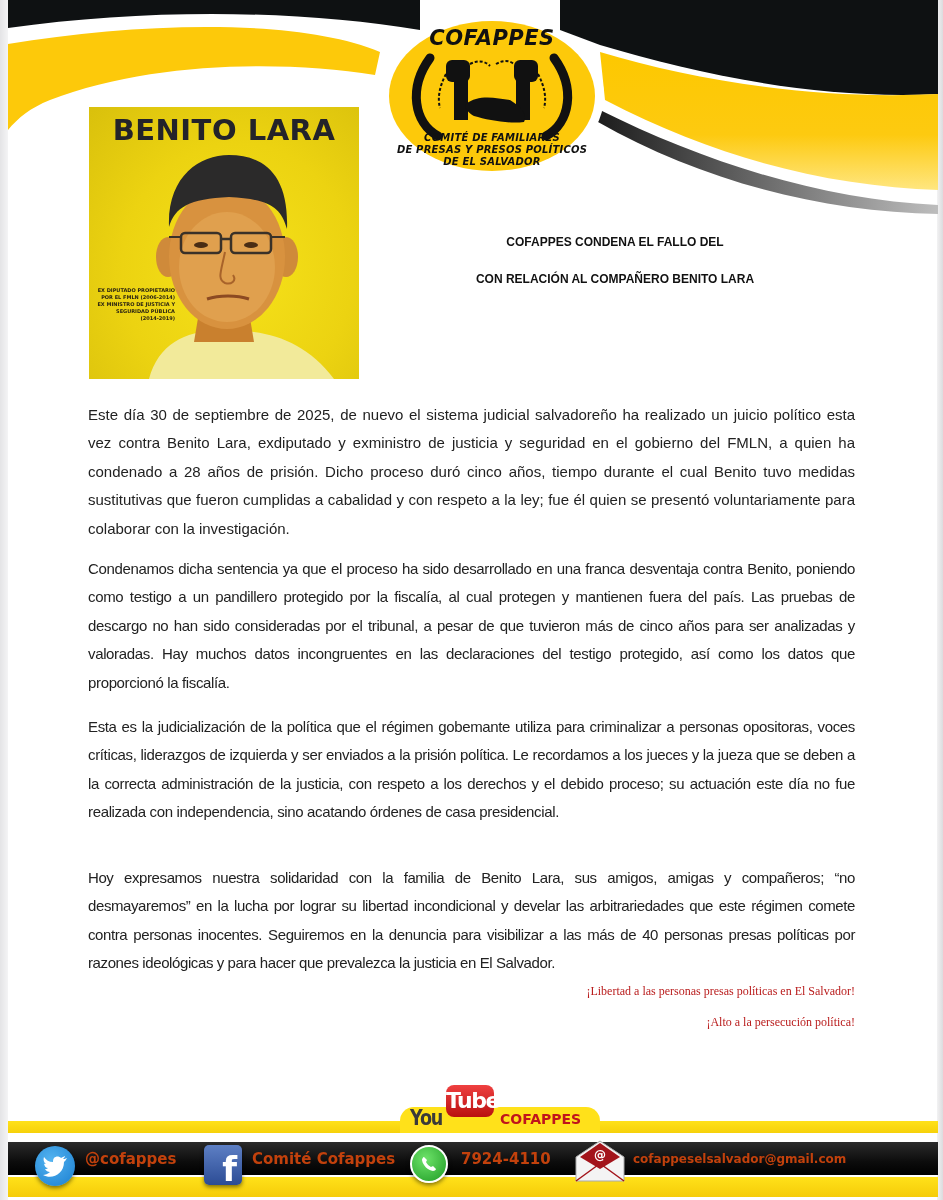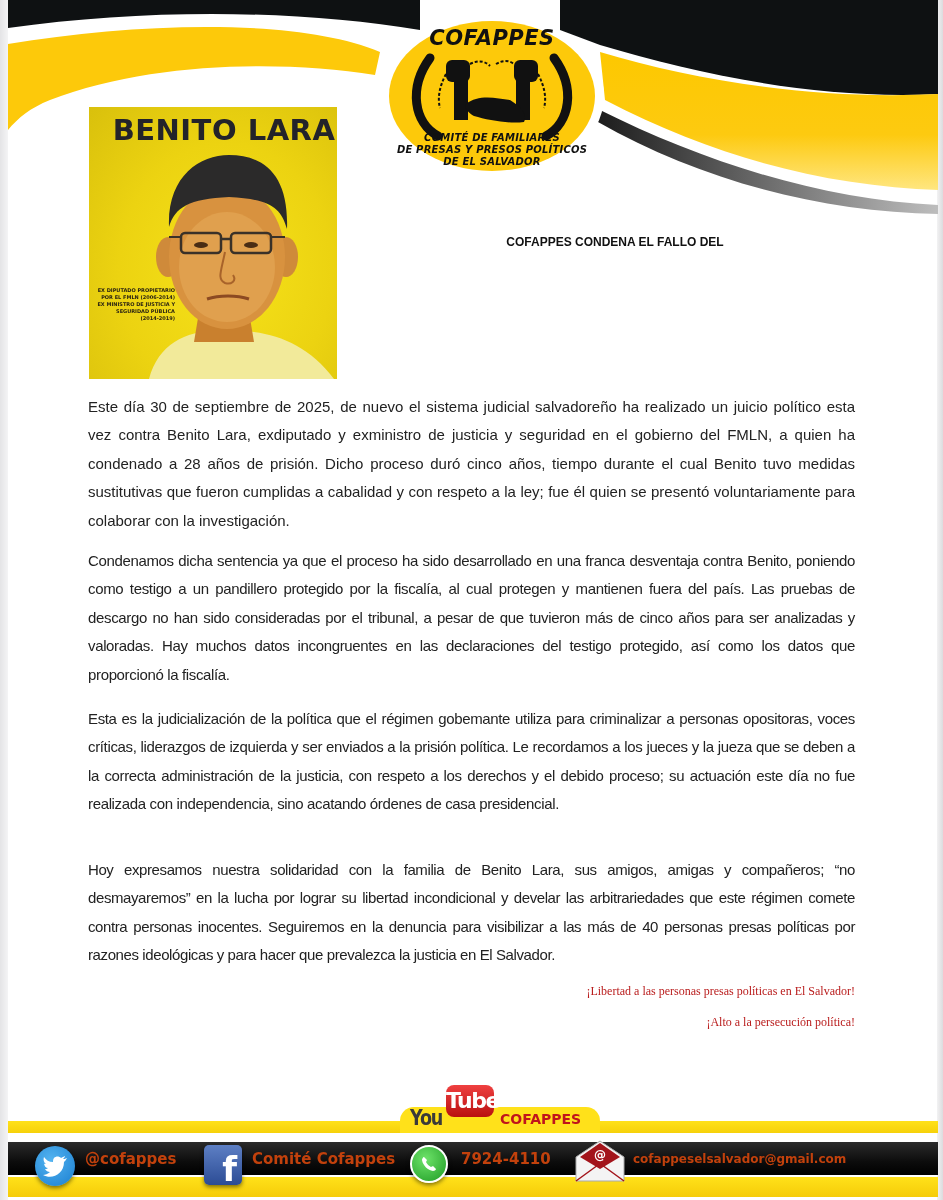--- a/index.html
+++ b/index.html
@@ -11,31 +11,31 @@
 
   
   .header-art { position: absolute; left: 0; top: 0; width: 943px; height: 220px; }
 
   
   .logo { position: absolute; left: 378px; top: 8px; width: 228px; height: 172px; }
   .logo-title { position: absolute; left: 0; top: 18px; width: 228px; text-align: center; font-family: "DejaVu Sans", sans-serif; font-weight: bold; font-style: italic; font-size: 21px; color: #111; letter-spacing: 0.5px; }
   .logo-sub { position: absolute; left: 0; width: 228px; text-align: center; font-family: "DejaVu Sans", sans-serif; font-weight: bold; font-style: italic; font-size: 10px; color: #111; letter-spacing: 0.2px; line-height: 11px; }
 
   
-  .portrait { position: absolute; left: 89px; top: 107px; width: 248px; height: 272px; background: radial-gradient(ellipse at 55% 60%, #f6e21a 0%, #ecd311 55%, #d9c00c 100%); overflow: hidden; }
+  .portrait { position: absolute; left: 89px; top: 107px; width: 270px; height: 272px; background: radial-gradient(ellipse at 55% 60%, #f6e21a 0%, #ecd311 55%, #d9c00c 100%); overflow: hidden; }
   .portrait-name { position: absolute; top: 6px; left: 0; width: 270px; text-align: center; font-family: "DejaVu Sans", sans-serif; font-weight: bold; font-size: 29px; color: #23232a; letter-spacing: 0.5px; }
   .portrait-caption { position: absolute; left: 2px; top: 180px; width: 84px; text-align: right; font-family: "DejaVu Sans", sans-serif; font-weight: bold; font-size: 5px; line-height: 7px; color: #2b2412; }
   .portrait-art { position: absolute; left: 0; top: 0; width: 270px; height: 272px; }
 
   
   .headline { position: absolute; left: 365px; top: 230px; width: 500px; text-align: center; }
   .headline-line { font-family: "Liberation Sans", sans-serif; font-weight: bold; font-size: 12px; color: #111; height: 37px; line-height: 24px; }
 
   
-  .body-text { position: absolute; left: 88px; width: 767px; font-size: 15px; line-height: 28.4px; color: #222; text-align: justify; }
+  .body-text { position: absolute; left: 88px; width: 767px; font-size: 15px; line-height: 28.4px; color: #222; text-align: justify; margin-top: 8px; }
   .p1 { top: 393px; font-family: "Liberation Sans", sans-serif; }
   .p2 { top: 547px; font-family: "Liberation Sans", sans-serif; font-size: 15px; letter-spacing: -0.35px; transform-origin: left top; }
   .p3 { top: 705px; letter-spacing: -0.35px; }
   .p4 { top: 856px; letter-spacing: -0.4px; }
   .closing { position: absolute; right: 88px; text-align: right; font-size: 12px; color: #b91c1c; font-family: Liberation Serif, serif; }
 
   
   .footer { position: absolute; left: 0; top: 1085px; width: 943px; height: 115px; }
   .footer-stripe-top { position: absolute; left: 8px; top: 36px; width: 930px; height: 12px; background: linear-gradient(180deg, #ffe11a, #f6d10a); }
   .footer-black { position: absolute; left: 8px; top: 57px; width: 930px; height: 33px; background: linear-gradient(180deg, #2b2b2b 0%, #0c0c0c 60%, #000 100%); }
@@ -142,20 +142,21 @@
     <div>EX DIPUTADO PROPIETARIO</div>
     <div>POR EL FMLN (2006-2014)</div>
     <div>EX MINISTRO DE JUSTICIA Y</div>
     <div>SEGURIDAD PÚBLICA</div>
     <div>(2014-2019)</div>
   </div>
 </div>
 
 <div class="headline">
   <div class="headline-line">COFAPPES CONDENA EL FALLO DEL</div>
+  <div class="headline-line">CON RELACIÓN AL COMPAÑERO BENITO LARA</div>
 </div>
 
 <p class="body-text p1">Este día 30 de septiembre de 2025, de nuevo el sistema judicial salvadoreño ha realizado un juicio político esta vez contra Benito Lara, exdiputado y exministro de justicia y seguridad en el gobierno del FMLN, a quien ha condenado a 28 años de prisión. Dicho proceso duró cinco años, tiempo durante el cual Benito tuvo medidas sustitutivas que fueron cumplidas a cabalidad y con respeto a la ley; fue él quien se presentó voluntariamente para colaborar con la investigación.</p>
 <p class="body-text p2">Condenamos dicha sentencia ya que el proceso ha sido desarrollado en una franca desventaja contra Benito, poniendo como testigo a un pandillero protegido por la fiscalía, al cual protegen y mantienen fuera del país. Las pruebas de descargo no han sido consideradas por el tribunal, a pesar de que tuvieron más de cinco años para ser analizadas y valoradas. Hay muchos datos incongruentes en las declaraciones del testigo protegido, así como los datos que proporcionó la fiscalía.</p>
 <p class="body-text p3">Esta es la judicialización de la política que el régimen gobemante utiliza para criminalizar a personas opositoras, voces críticas, liderazgos de izquierda y ser enviados a la prisión política. Le recordamos a los jueces y la jueza que se deben a la correcta administración de la justicia, con respeto a los derechos y el debido proceso; su actuación este día no fue realizada con independencia, sino acatando órdenes de casa presidencial.</p>
 <p class="body-text p4">Hoy expresamos nuestra solidaridad con la familia de Benito Lara, sus amigos, amigas y compañeros; “no desmayaremos” en la lucha por lograr su libertad incondicional y develar las arbitrariedades que este régimen comete contra personas inocentes. Seguiremos en la denuncia para visibilizar a las más de 40 personas presas políticas por razones ideológicas y para hacer que prevalezca la justicia en El Salvador.</p>
 
 <div class="closing" style="top:1015px">¡Alto a la persecución política!</div>
 <div class="closing" style="top:984px">¡Libertad a las personas presas políticas en El Salvador!</div>
 

